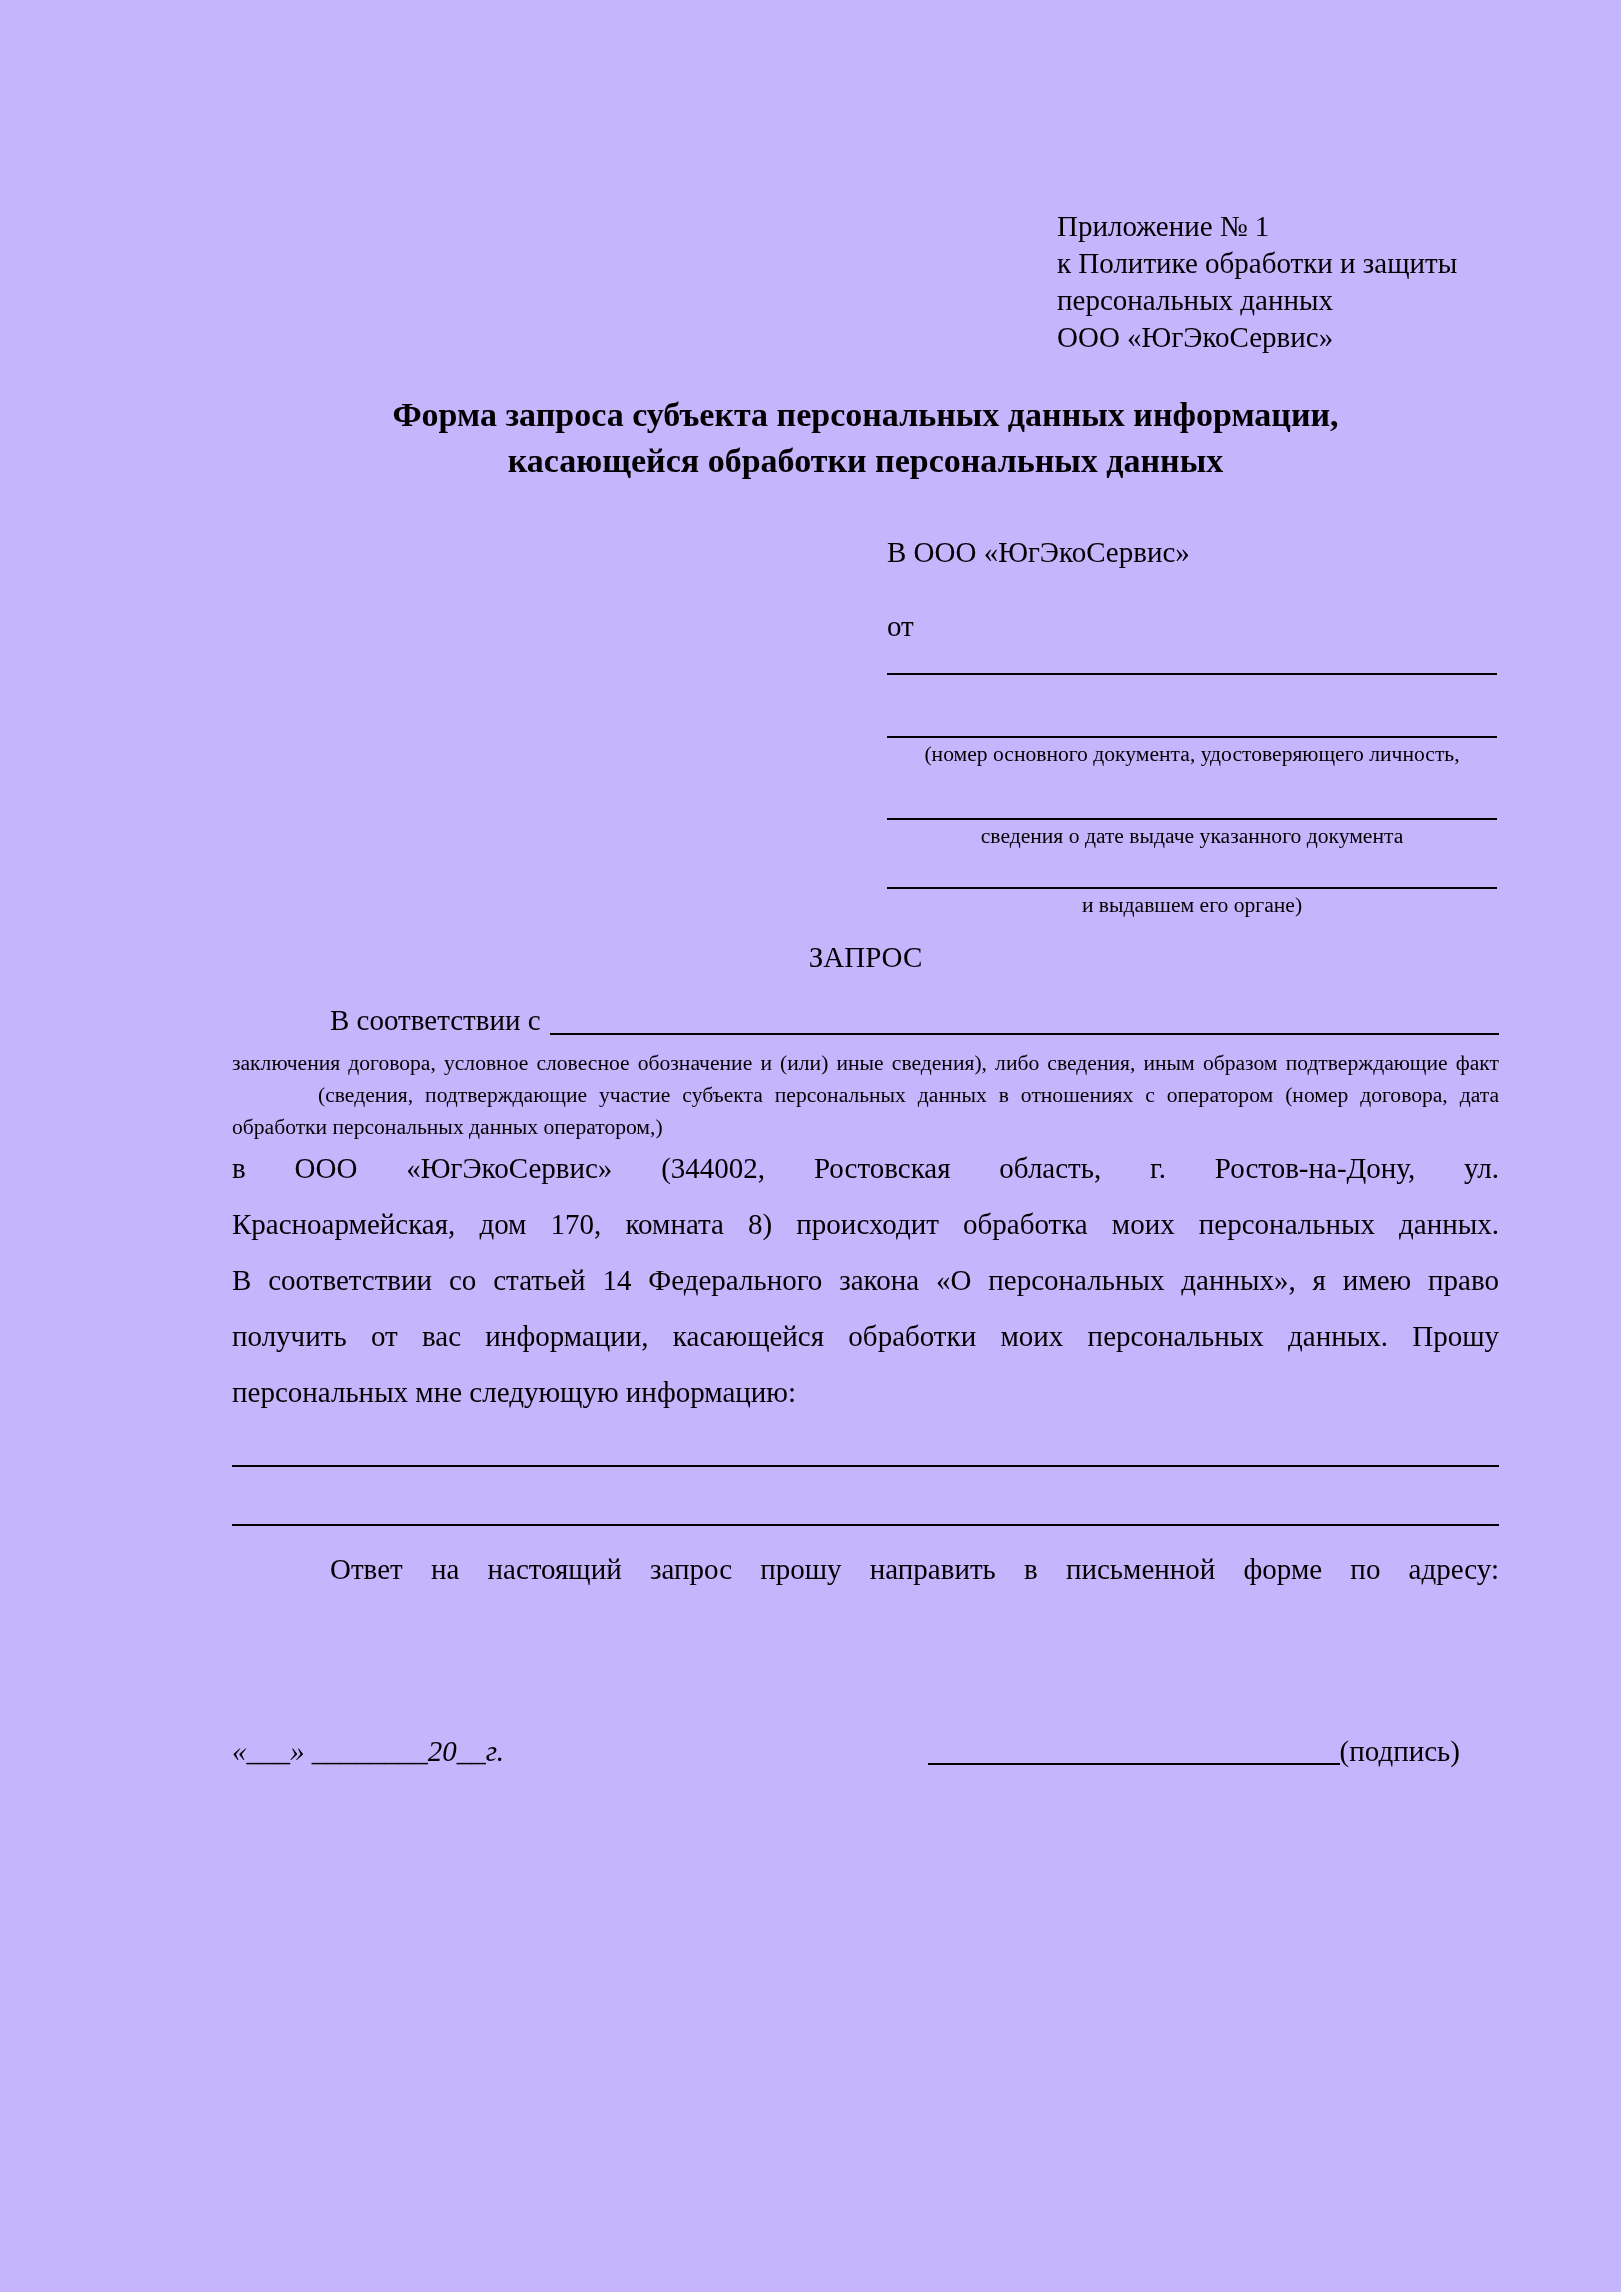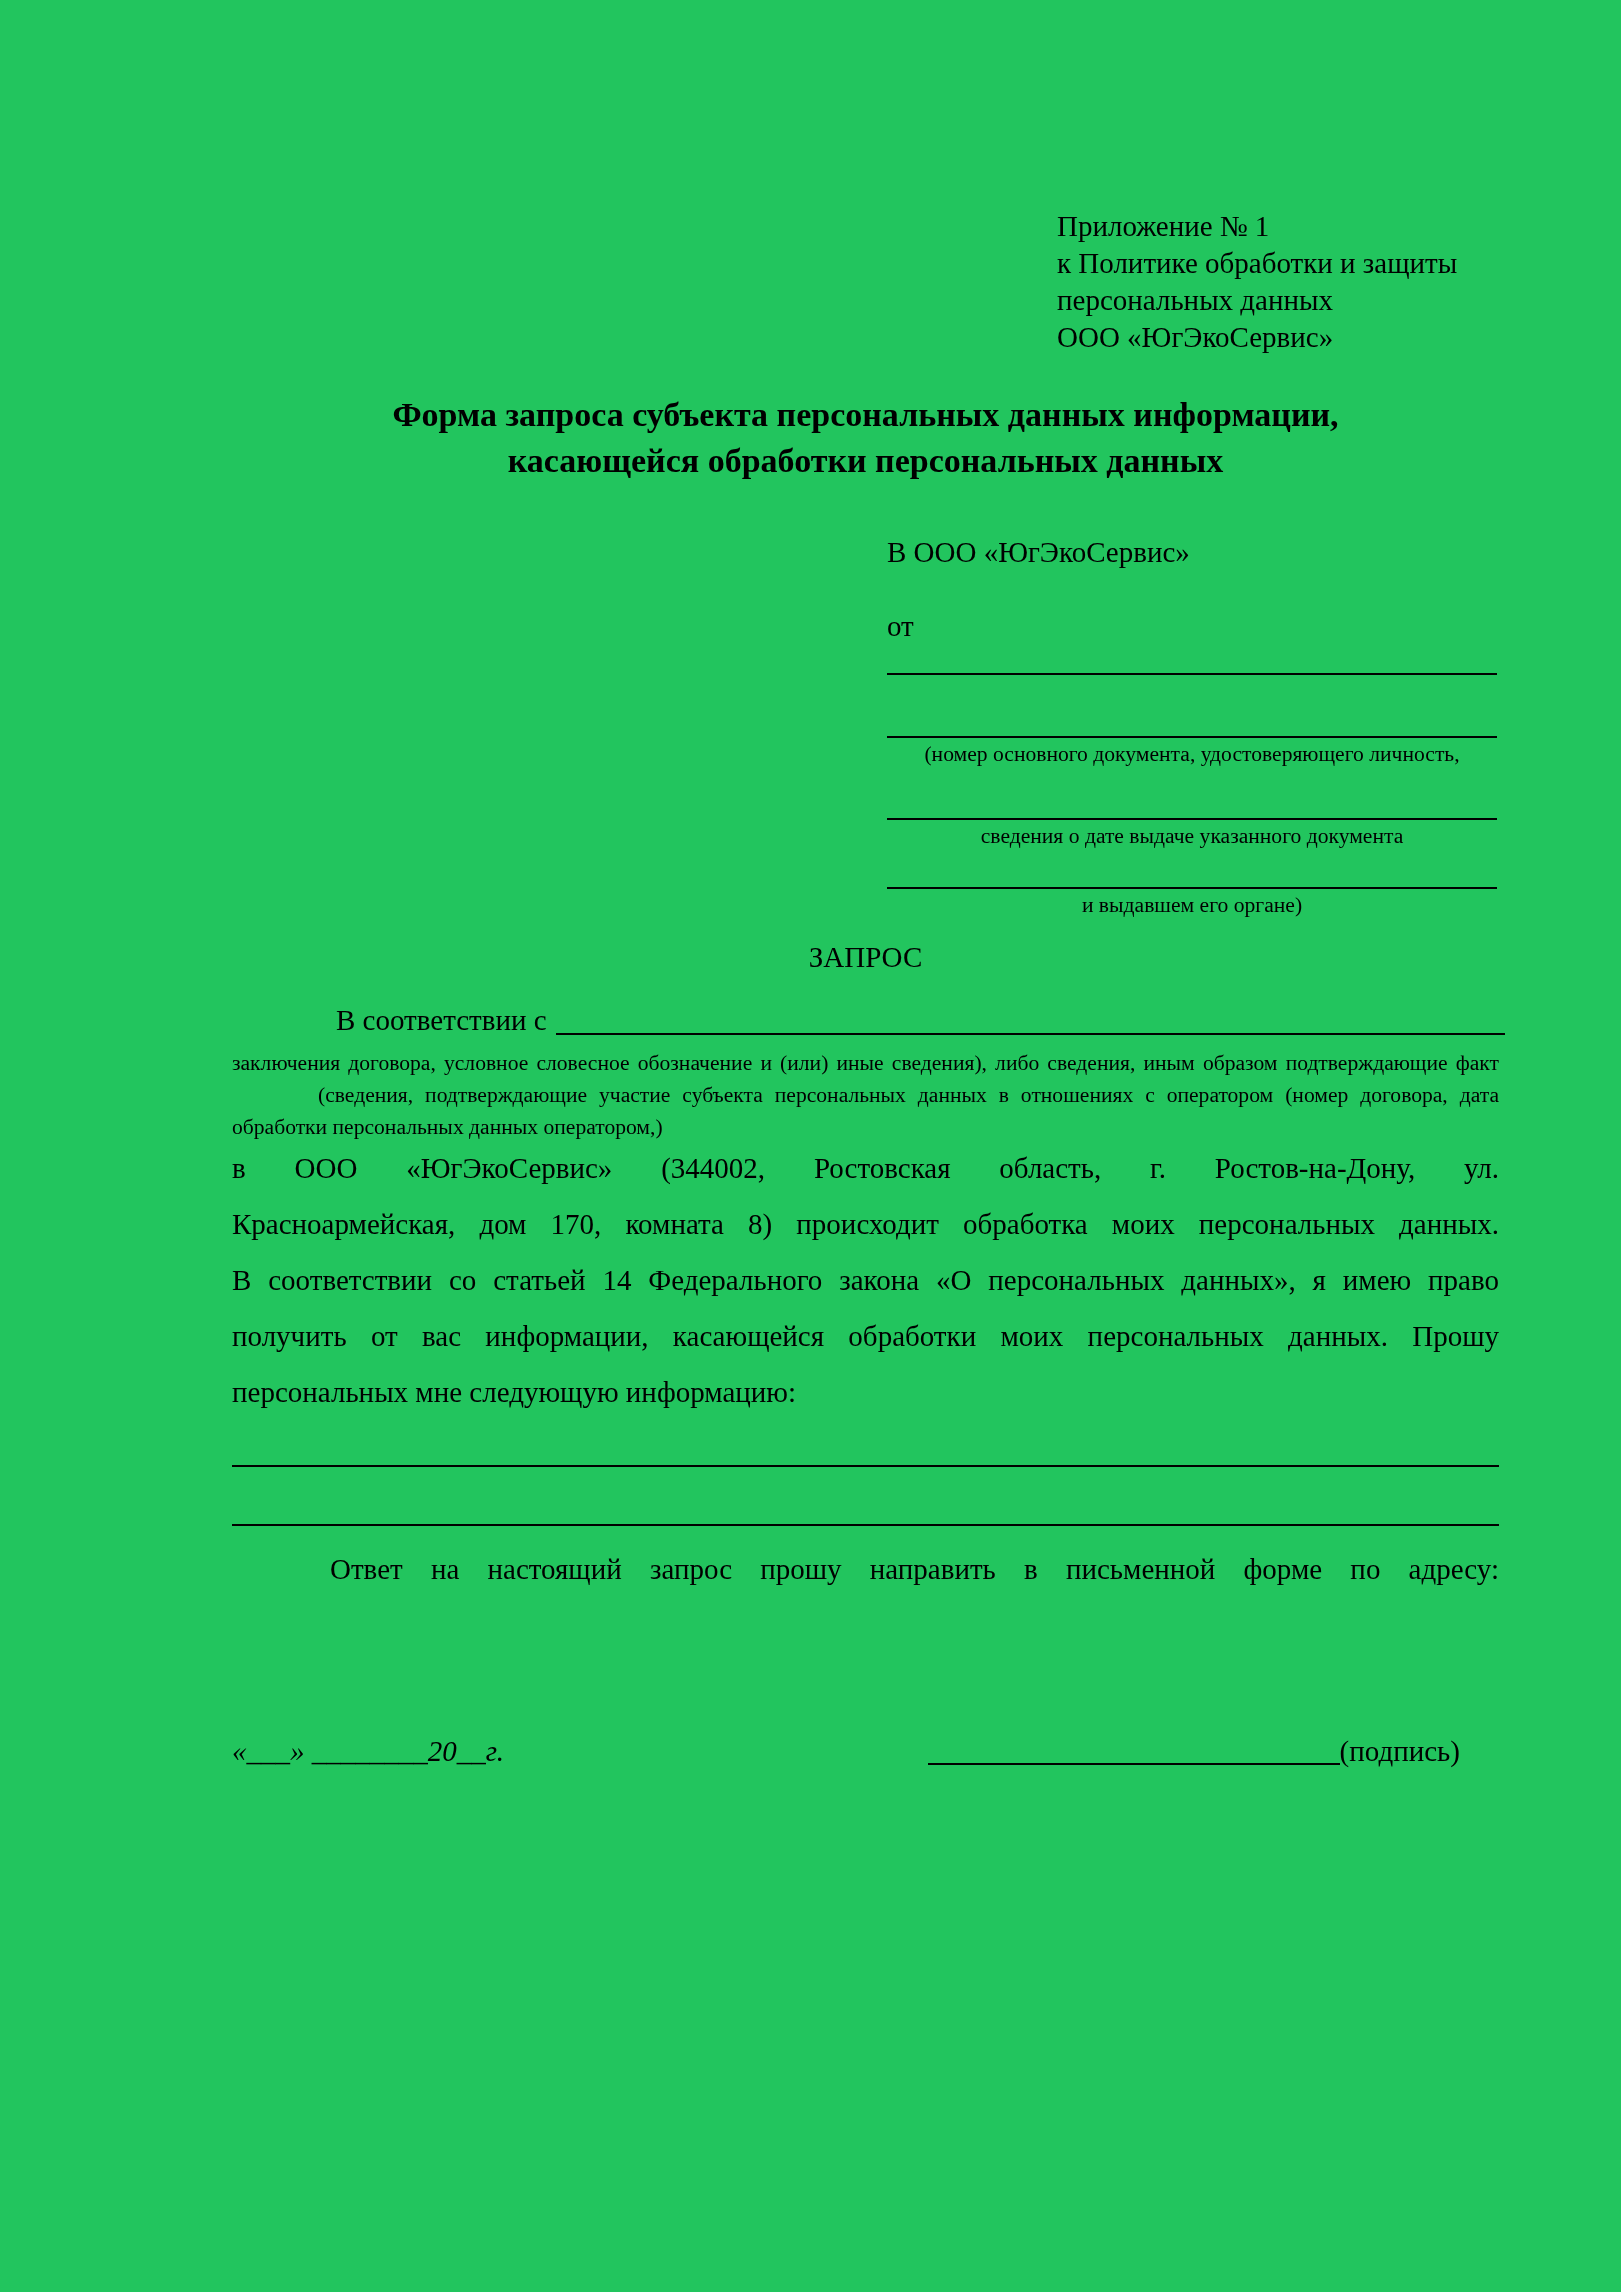--- a/index.html
+++ b/index.html
@@ -1,20 +1,20 @@
 <!DOCTYPE html>
 <html><head>
 <meta charset="utf-8">
 <style>
   html,body { margin:0; padding:0; background:#e8e8e8; }
   .page {
     position:relative;
     width:1621px; height:2293px;
     margin:0 auto;
-    background:#22c55e;
+    background:#c4b5fd;
     color:#000000;
     font-family:"Liberation Serif","DejaVu Serif",serif;
     overflow:hidden;
   }
 
   
   .appendix { position:absolute; left:1057px; top:208px; font-size:29px; line-height:37px; }
 
   
   .doc-title { position:absolute; left:232px; top:392px; width:1267px; text-align:center;
@@ -33,21 +33,21 @@
   .cap1 { top:143px; }
   .cap2 { top:206px; }
   .cap3 { top:288px; }
   .cap4 { top:357px; }
 
   
   .request-heading { position:absolute; left:232px; top:939px; width:1267px;
                      text-align:center; font-size:29px; line-height:37px; }
 
   
-  .accordance-row { position:absolute; left:238px; top:1002px; width:1267px;
+  .accordance-row { position:absolute; left:232px; top:1002px; width:1267px;
                     display:flex; font-size:29px; line-height:37px; }
   .acc-indent { width:98px; flex:none; }
   .acc-text   { flex:none; white-space:nowrap; padding-right:9.8px; }
   .acc-fill   { flex:1; border-bottom:2.9px solid #000; margin-bottom:3.9px; }
 
   
   .accordance-note { position:absolute; left:232px; top:1047px; width:1267px;
                      font-size:21.6px; line-height:32px; }
   .note-line { text-align:justify; text-align-last:justify; }
   .note-line.first { text-indent:86px; }

